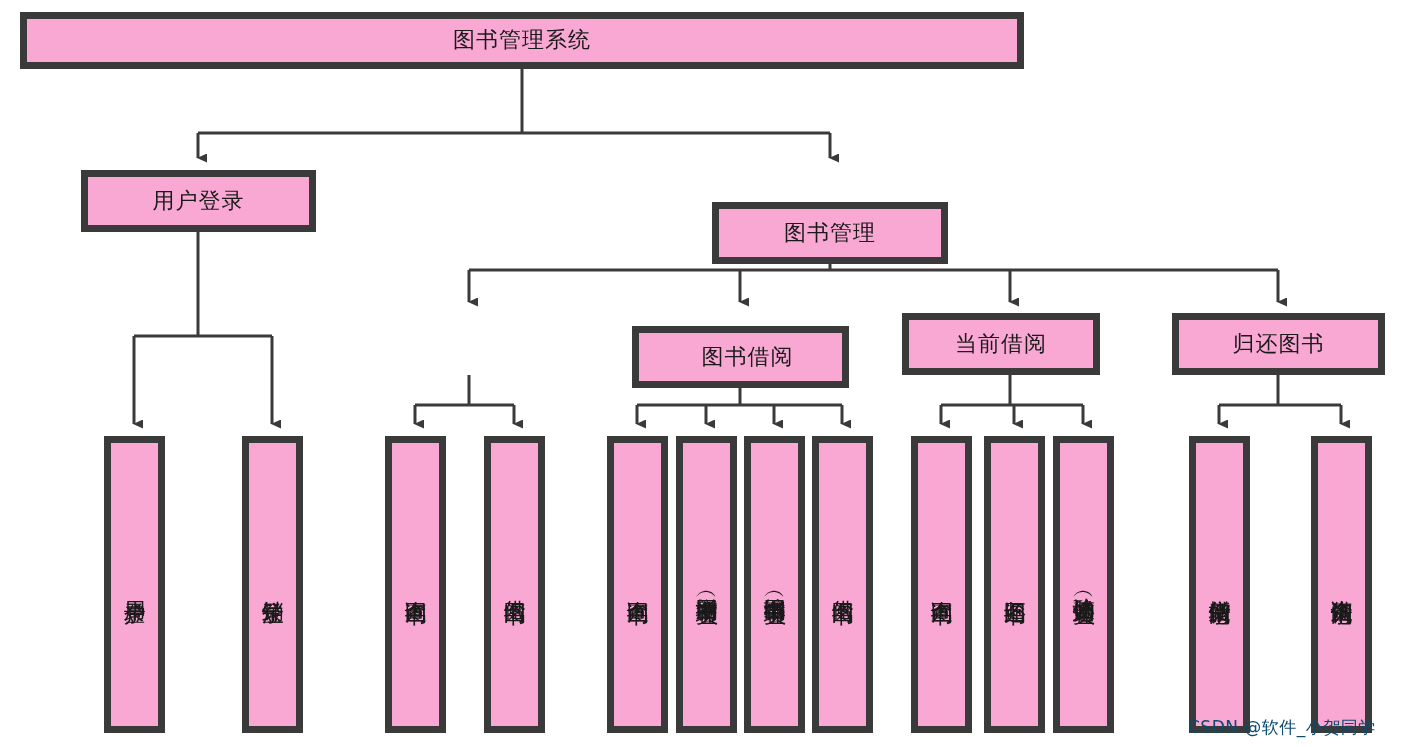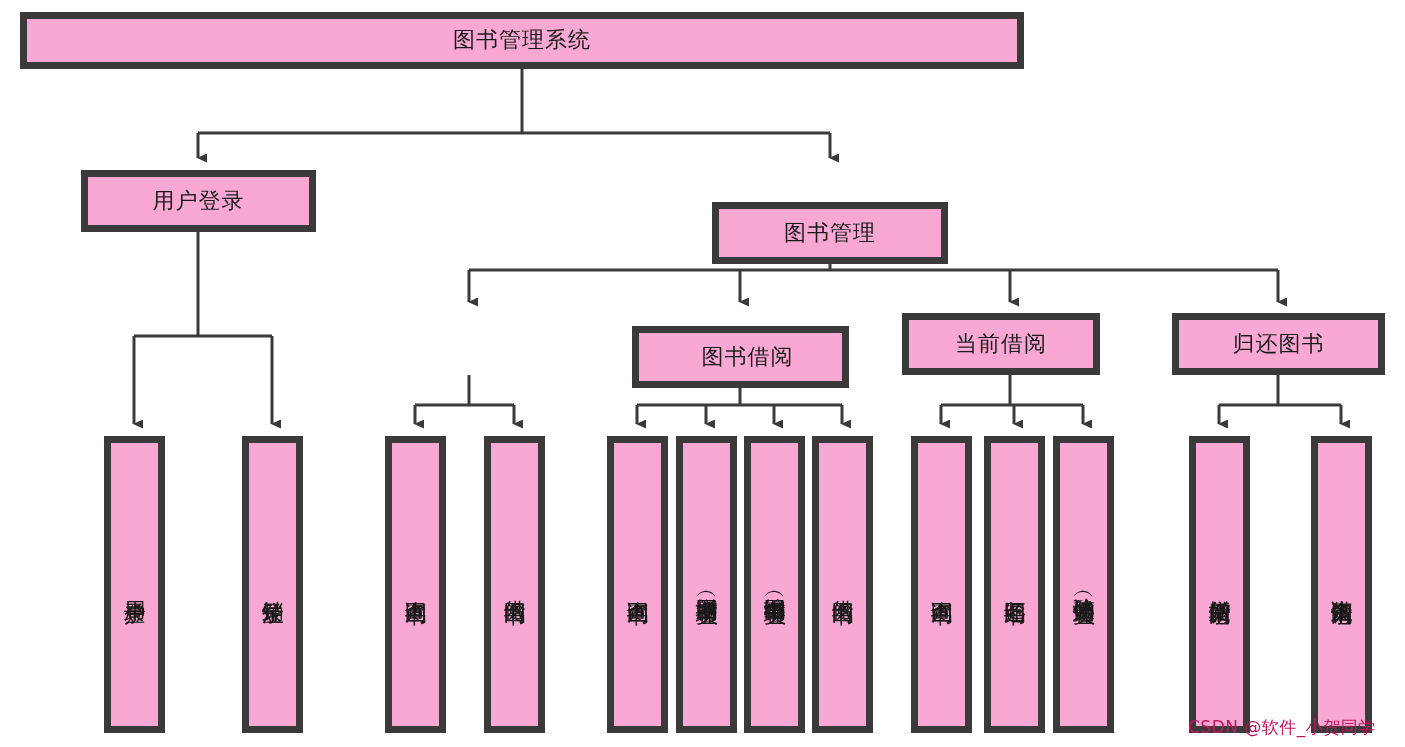--- a/index.html
+++ b/index.html
@@ -50,21 +50,21 @@
     letter-spacing: 1px;
     writing-mode: vertical-rl;
     text-orientation: upright;
     padding: 4px 0;
     align-items: center;
     justify-content: center;
   }
   .watermark {
     position: absolute;
     font-size: 17px;
-    color: #be185d;
+    color: #0c4a6e;
     letter-spacing: 0.5px;
     white-space: nowrap;
     pointer-events: none;
   }
 </style>
 </head>
 <body>
 
 <div id="diagram-root" style="background: rgb(255, 255, 255);">
 

